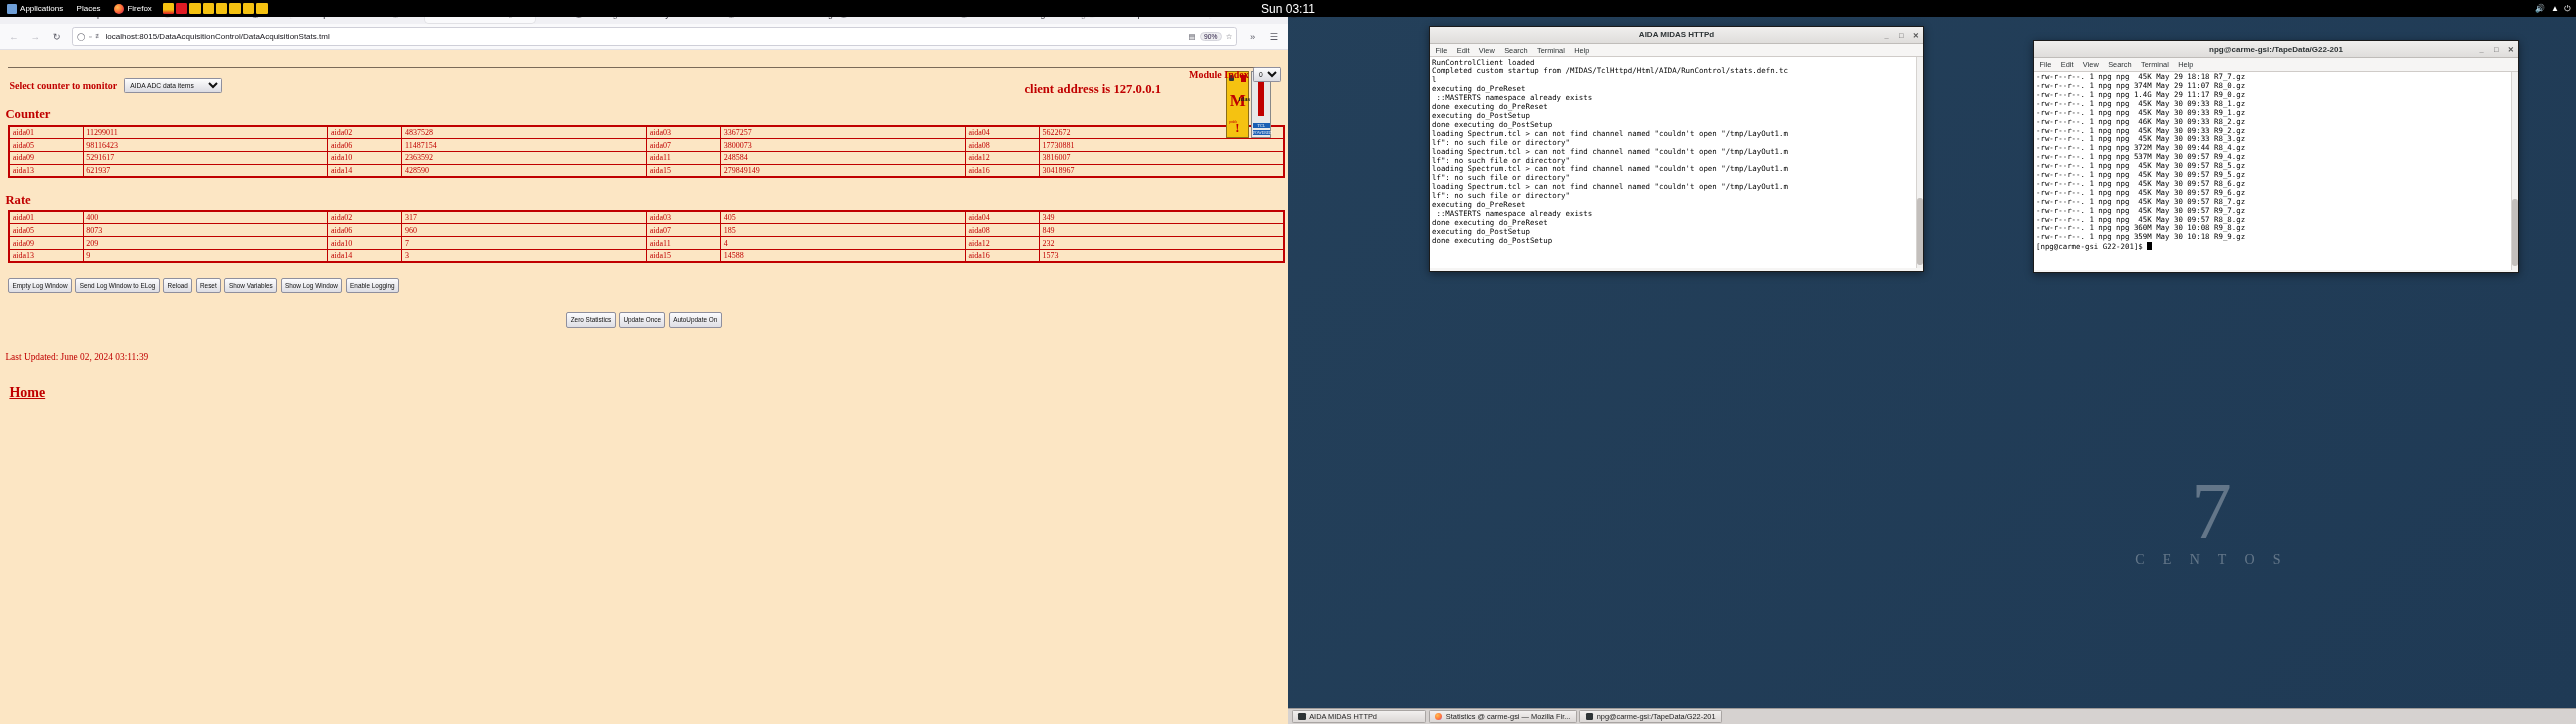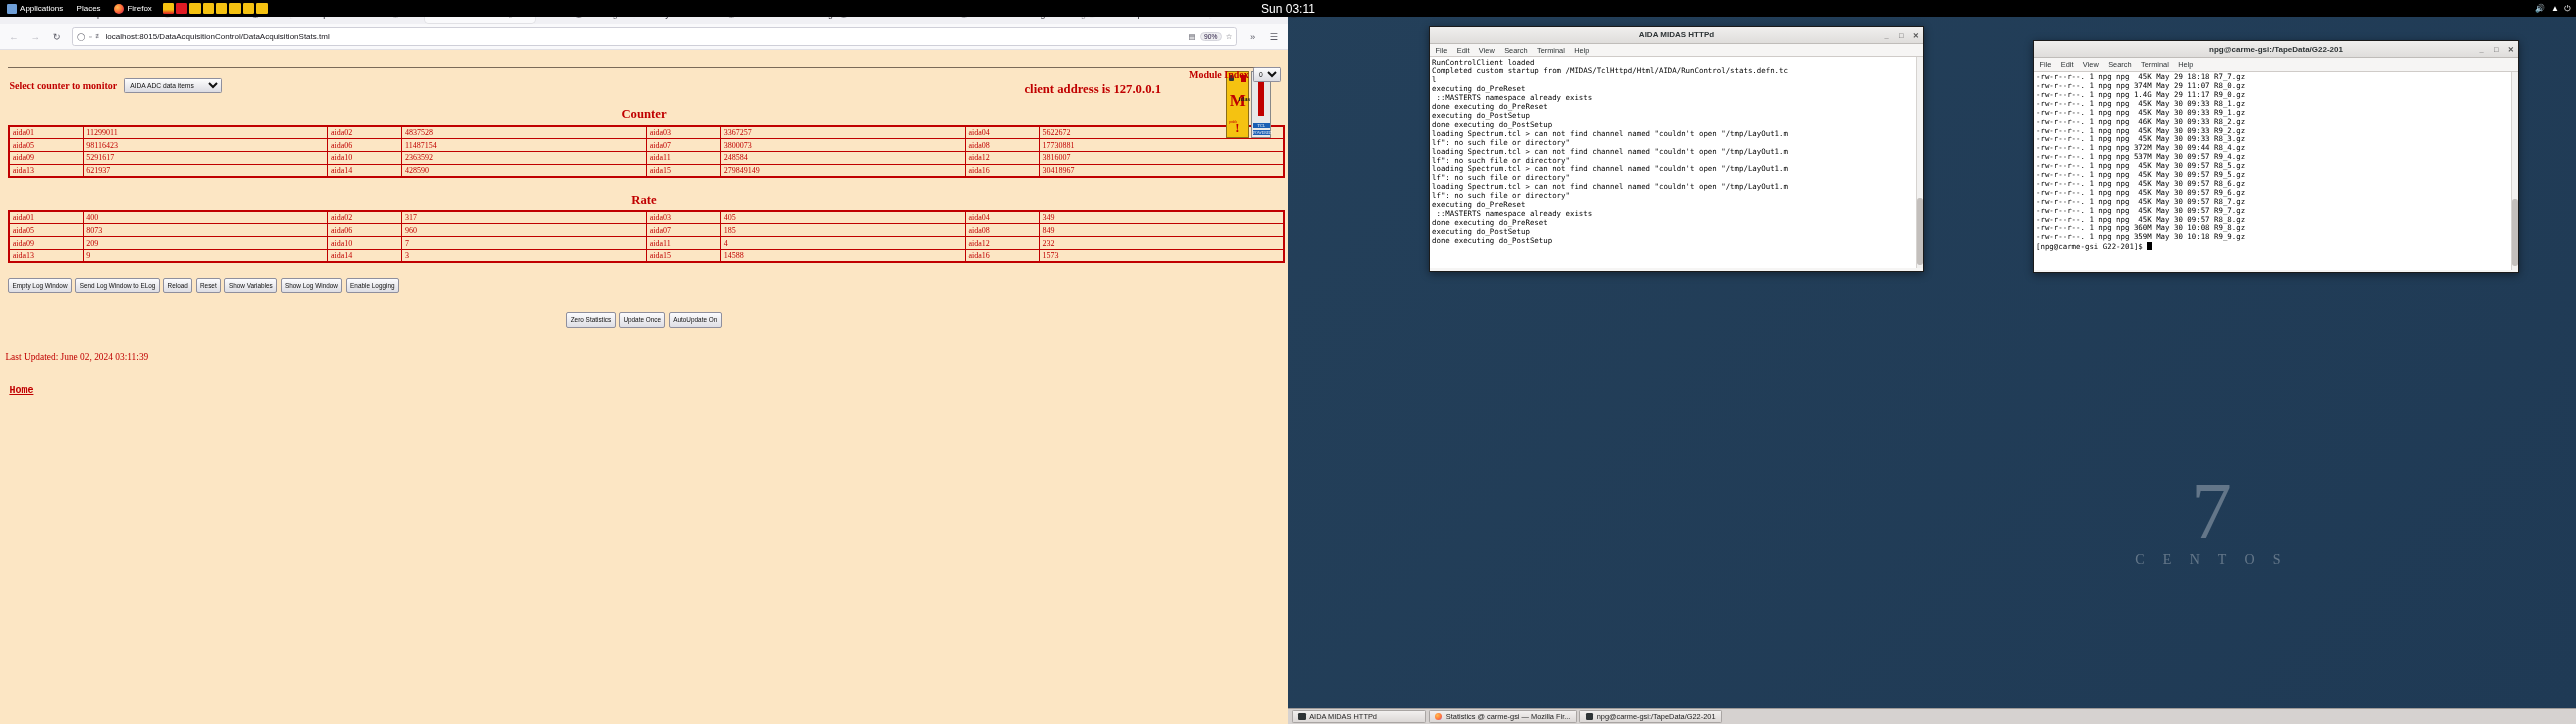--- a/index.html
+++ b/index.html
@@ -132,21 +132,21 @@
     border: 0.7px solid #8f8f9d; border-radius: 1.3px; padding: 0.7px 1.3px; color: #111;
     height: 14.8px;
   }
   #acq-servers-group { position: absolute; left: 142px; top: 4px; display: flex; align-items: center; gap: 5.4px; }
   #current-server { position: absolute; left: 50%; transform: translateX(-50%); top: 5.4px; color:#c00000; font-size: 10px; font-weight:bold;}
   #show-all-group { position: absolute; right: 117px; top: 5.4px; display:flex; align-items:center; gap: 4px;}
   #show-all-group input { width: 8.7px; height: 8.7px; }
 
   #select-counter-row { margin: 9.4px 0 0 4px; display: flex; align-items: center; gap: 6.7px; }
 
-  .table-title { text-align: center; color: #c00000; font-size: 12.7px; font-weight: bold; margin: 14.8px 0 2.7px 0;}
+  .table-title { text-align: left; color: #c00000; font-size: 12.7px; font-weight: bold; margin: 14.8px 0 2.7px 0;}
   table.stats {
     width: 1277px; margin: 0 2.7px; border-collapse: collapse;
     border: 2px solid #c00000; table-layout: fixed;
   }
   table.stats td {
     border: 1.3px solid #c00000; height: 12.7px; padding: 0 2.7px;
     color: #c00000; font-size: 8px; font-family: "Liberation Serif", serif;
   }
   td.k { width: 74px; }
   td.v { text-align: left; padding-left: 87px; }
@@ -154,21 +154,21 @@
   #btnrow { margin: 14.8px 0 0 2.7px; display: flex; gap: 3.4px; align-items: flex-end;}
   button.retro {
     font-family: "Liberation Sans", sans-serif; font-size: 6.4px;
     background: linear-gradient(#fbfbfd,#dedee4);
     border: 0.7px solid #8f8f9d; border-radius: 2px; padding: 2px 3.4px; color: #111;
     height: 15.4px; white-space: nowrap;
   }
   #moduleindex { position: absolute; right: 6.7px; top: 0; display: flex; align-items: center; gap: 4px; }
   #centerbtns { display: flex; gap: 3.4px; justify-content: center; margin-top: 19px; }
   #lastupd { text-align: left; color: #c00000; font-size: 9.4px; font-weight: normal; margin: 24px 14.8px 0 0;}
-  #homelink { margin: 23px 0 0 4px; color: #c00000; font-size: 10px; font-weight: bold; text-decoration: underline; font-family: Liberation Mono, monospace;}
+  #homelink { margin: 23px 0 0 4px; color: #c00000; font-size: 14px; font-weight: bold; text-decoration: underline;}
 
   
   .term { position: absolute; background: #f6f5f4; border: 0.7px solid #1b1b1b;
           box-shadow: 0 2px 8px rgba(0,0,0,.45); z-index: 200; }
   .term-title {
     height: 17.4px; background: linear-gradient(#f0efee,#dfdddb);
     border-bottom: 0.7px solid #bfbcb9;
     display: flex; align-items: center; justify-content: center; position: relative;
     font-size: 8px; color: #2e3436; font-weight: bold;
   }

